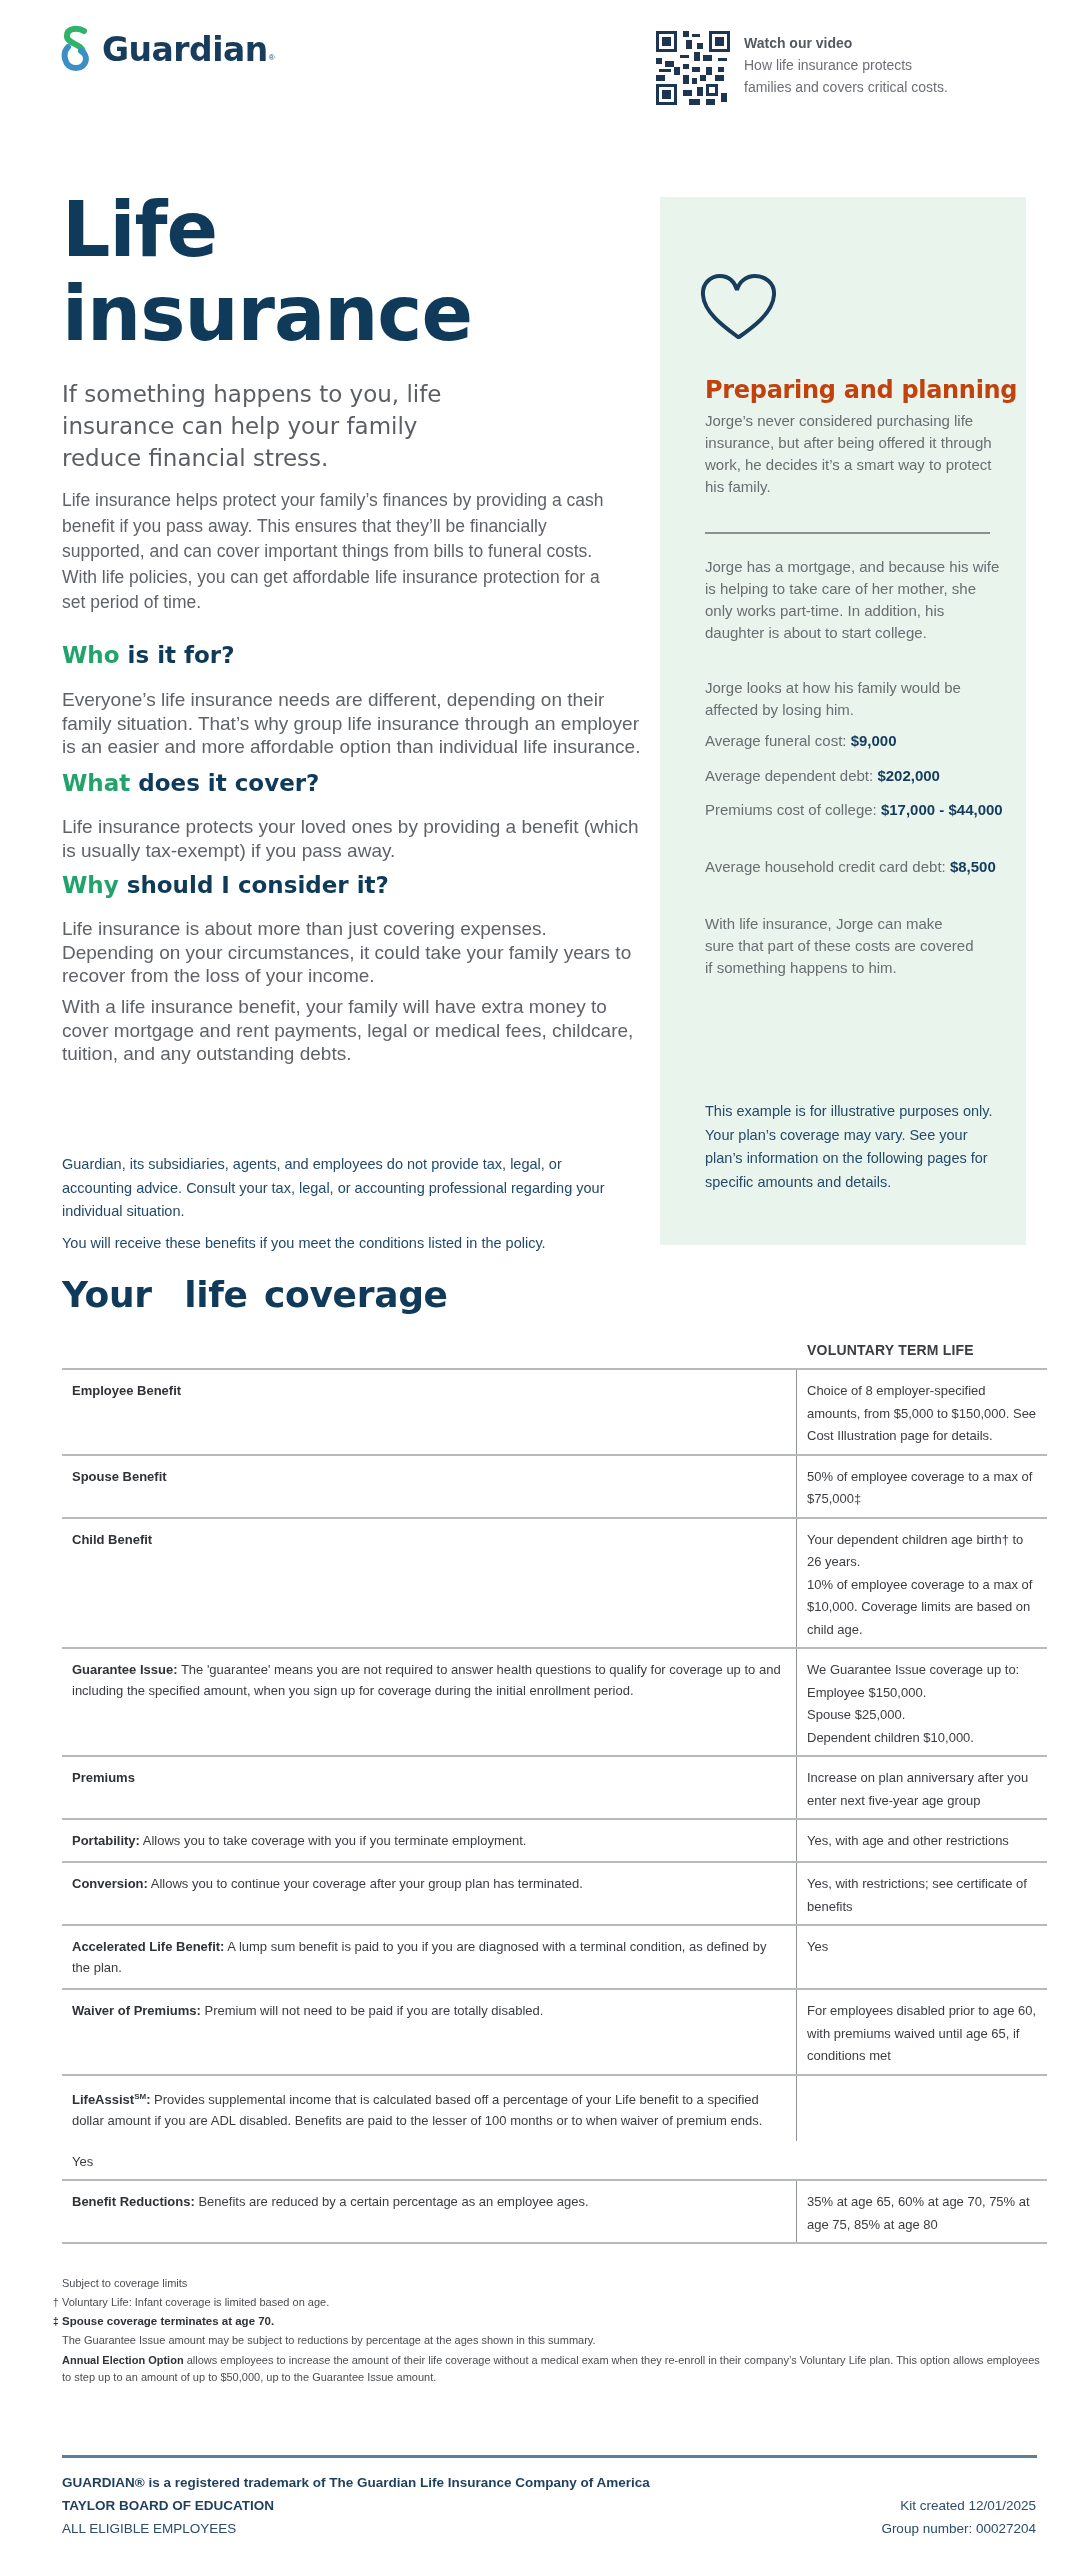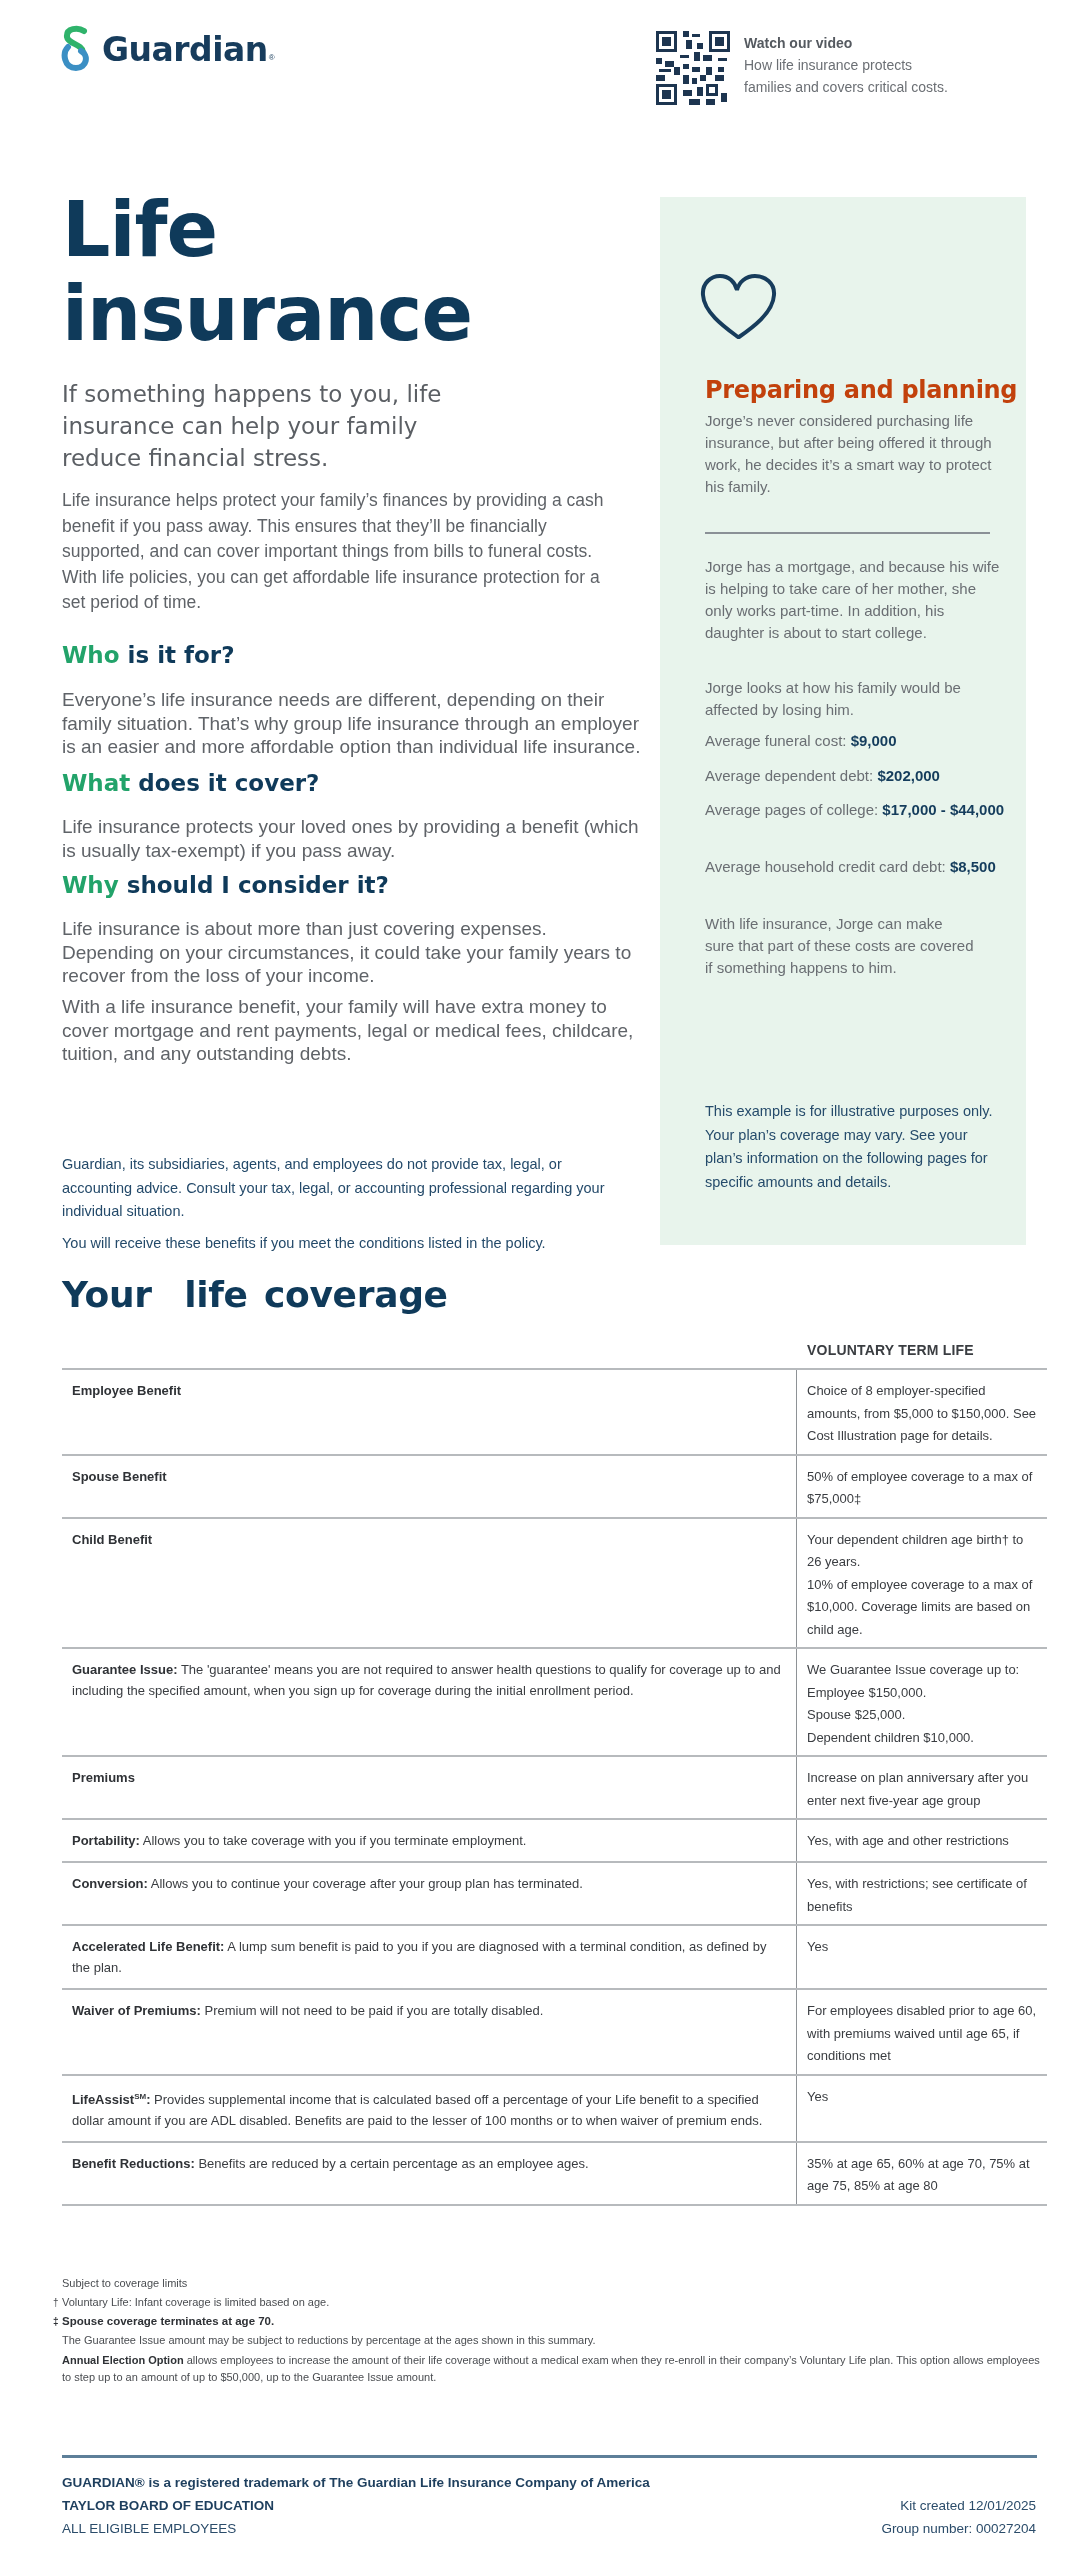--- a/index.html
+++ b/index.html
@@ -169,21 +169,21 @@
 <svg class="abs heart" viewBox="0 0 82 72">
   <path d="M40 64 C 28 55, 6 40, 5 22 C 4 10, 13 3, 22 3 C 31 3, 37 9, 39 17 C 41 9, 48 3, 57 3 C 67 3, 77 10, 76 22 C 75 40, 54 55, 41 64" fill="none" stroke="#173c5c" stroke-width="4" stroke-linecap="round"></path>
 </svg>
 <div class="abs panel-title">Preparing and planning</div>
 <div class="abs panel-text p-intro">Jorge’s never considered purchasing life insurance, but after being offered it through work, he decides it’s a smart way to protect his family.</div>
 <div class="abs panel-rule"></div>
 <div class="abs panel-text p-mort">Jorge has a mortgage, and because his wife is helping to take care of her mother, she only works part-time. In addition, his daughter is about to start college.</div>
 <div class="abs panel-text p-looks">Jorge looks at how his family would be affected by losing him.</div>
 <div class="abs panel-text p-stat p-funeral"><span>Average funeral cost: </span><b>$9,000</b></div>
 <div class="abs panel-text p-stat p-mortgage"><span>Average dependent debt: </span><b>$202,000</b></div>
-<div class="abs panel-text p-stat p-college"><span>Average pages of college: </span><b>$17,000 - $44,000</b></div>
+<div class="abs panel-text p-stat p-college"><span>Premiums cost of college: </span><b>$17,000 - $44,000</b></div>
 <div class="abs panel-text p-stat p-credit"><span>Average household credit card debt: </span><b>$8,500</b></div>
 <div class="abs panel-text p-with">With life insurance, Jorge can make sure that part of these costs are covered if something happens to him.</div>
 <div class="abs p-example">This example is for illustrative purposes only. Your plan’s coverage may vary. See your plan’s information on the following pages for specific amounts and details.</div>
 
 <div class="abs cov-title" style="white-space:pre;">Your  life coverage</div>
 
 <div class="abs table">
   <div class="th-row">
     <div class="th-empty"></div>
     <div class="th-col">VOLUNTARY TERM LIFE</div>
@@ -222,21 +222,21 @@
         <div class="td-right" style="white-space: pre-line;">Yes, with restrictions; see certificate of benefits</div>
       </div>
       <div class="tr" style="min-height: 38px;">
         <div class="td-left"><b>Accelerated Life Benefit:</b><span> A lump sum benefit is paid to you if you are diagnosed with a terminal condition, as defined by the plan.</span></div>
         <div class="td-right" style="white-space: pre-line;">Yes</div>
       </div>
       <div class="tr" style="min-height: 38px;">
         <div class="td-left"><b>Waiver of Premiums:</b><span> Premium will not need to be paid if you are totally disabled.</span></div>
         <div class="td-right" style="white-space: pre-line;">For employees disabled prior to age 60, with premiums waived until age 65, if conditions met</div>
       </div>
-      <div class="tr" style="min-height: 58px;">
+      <div class="tr" style="min-height: 58px; flex-direction: column;">
         <div class="td-left"><b>LifeAssist</b><sup style="font-size: 8px; font-weight: bold;">SM</sup><b>:</b><span> Provides supplemental income that is calculated based off a percentage of your Life benefit to a specified dollar amount if you are ADL disabled.  Benefits are paid to the lesser of 100 months or to when waiver of premium ends.</span></div>
         <div class="td-right" style="white-space: pre-line;">Yes</div>
       </div>
       <div class="tr" style="min-height: 38px;">
         <div class="td-left"><b>Benefit Reductions:</b><span> Benefits are reduced by a certain percentage as an employee ages.</span></div>
         <div class="td-right" style="white-space: pre-line;">35% at age 65, 60% at age 70, 75% at age 75, 85% at age 80</div>
       </div>
     </div>
 </div>
 

